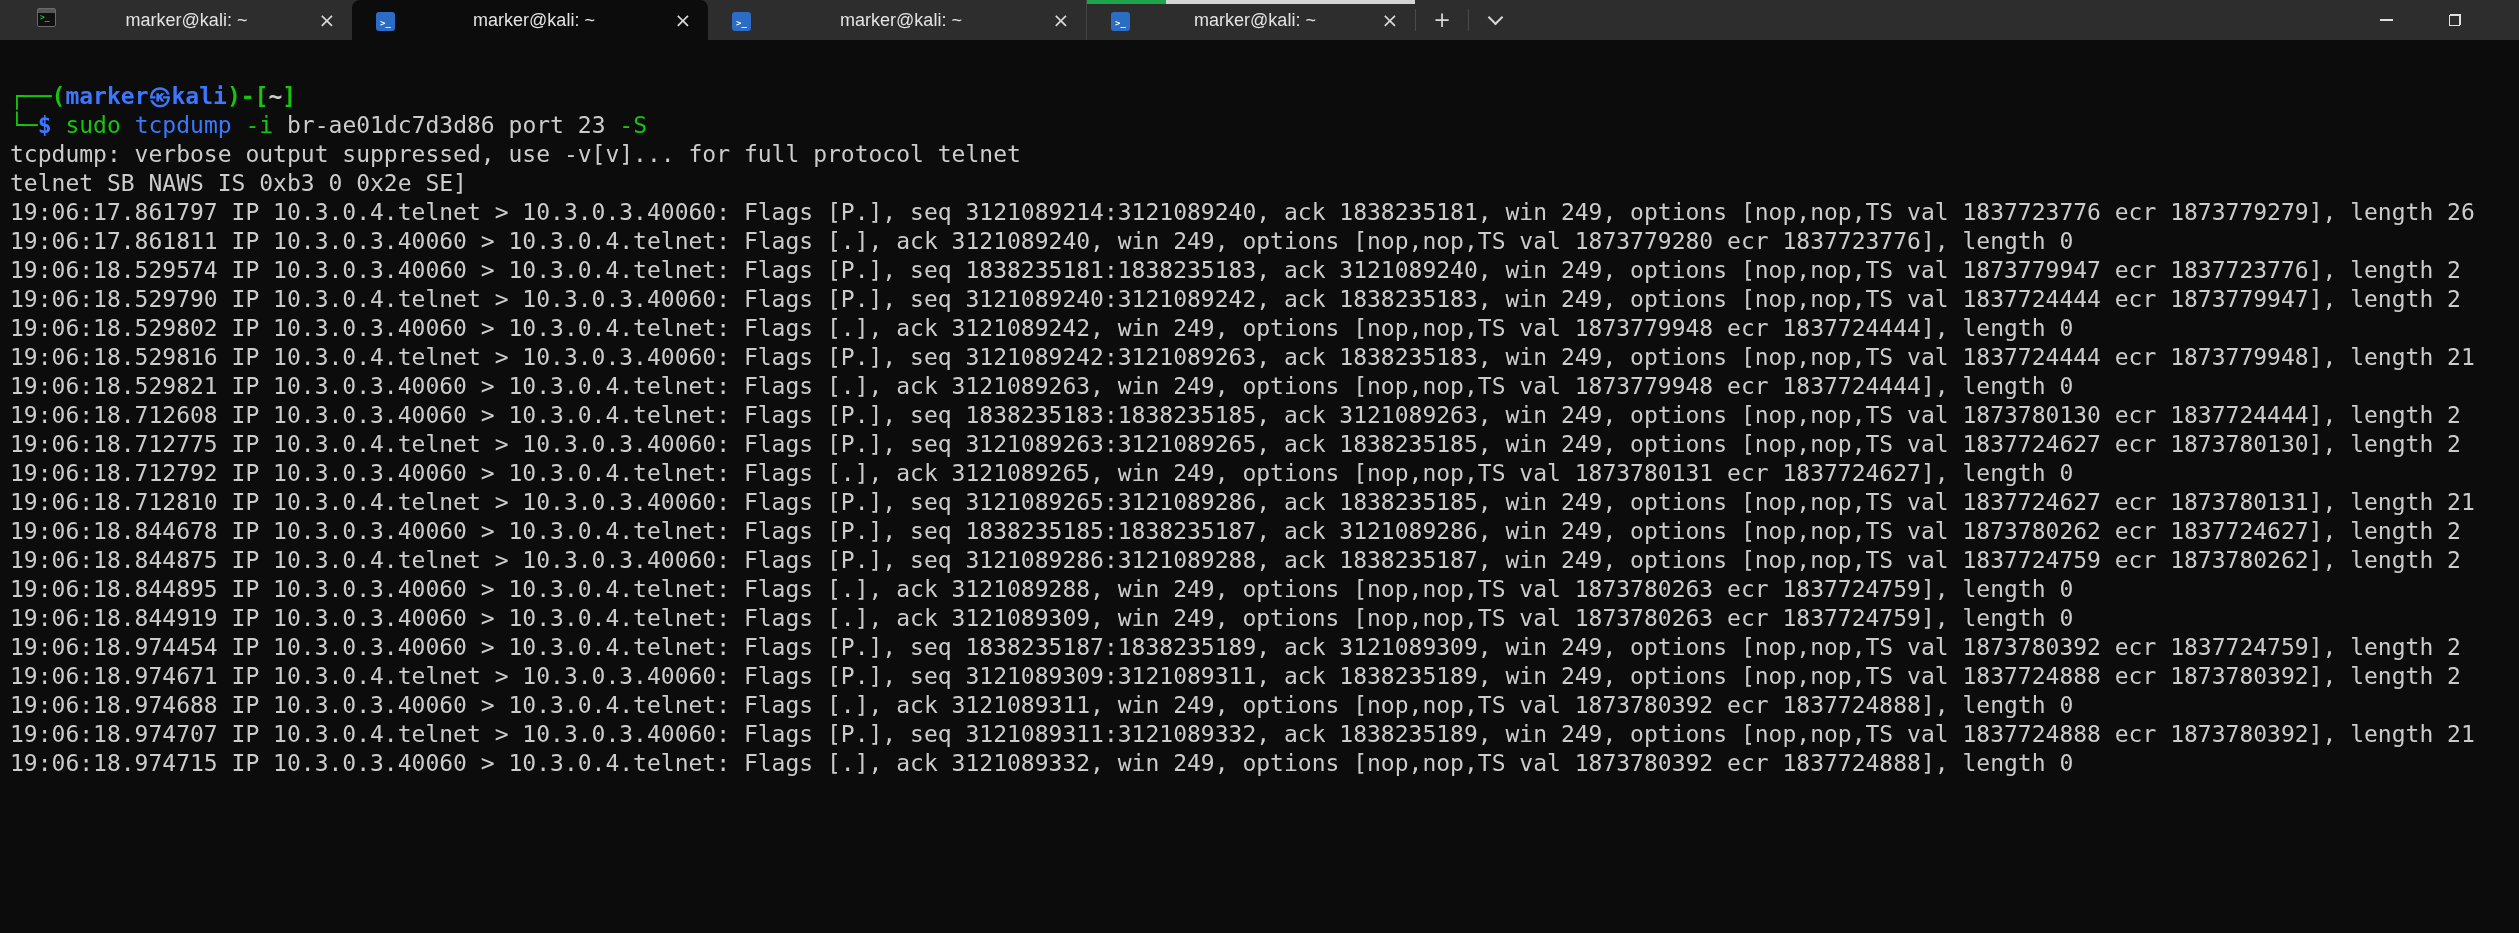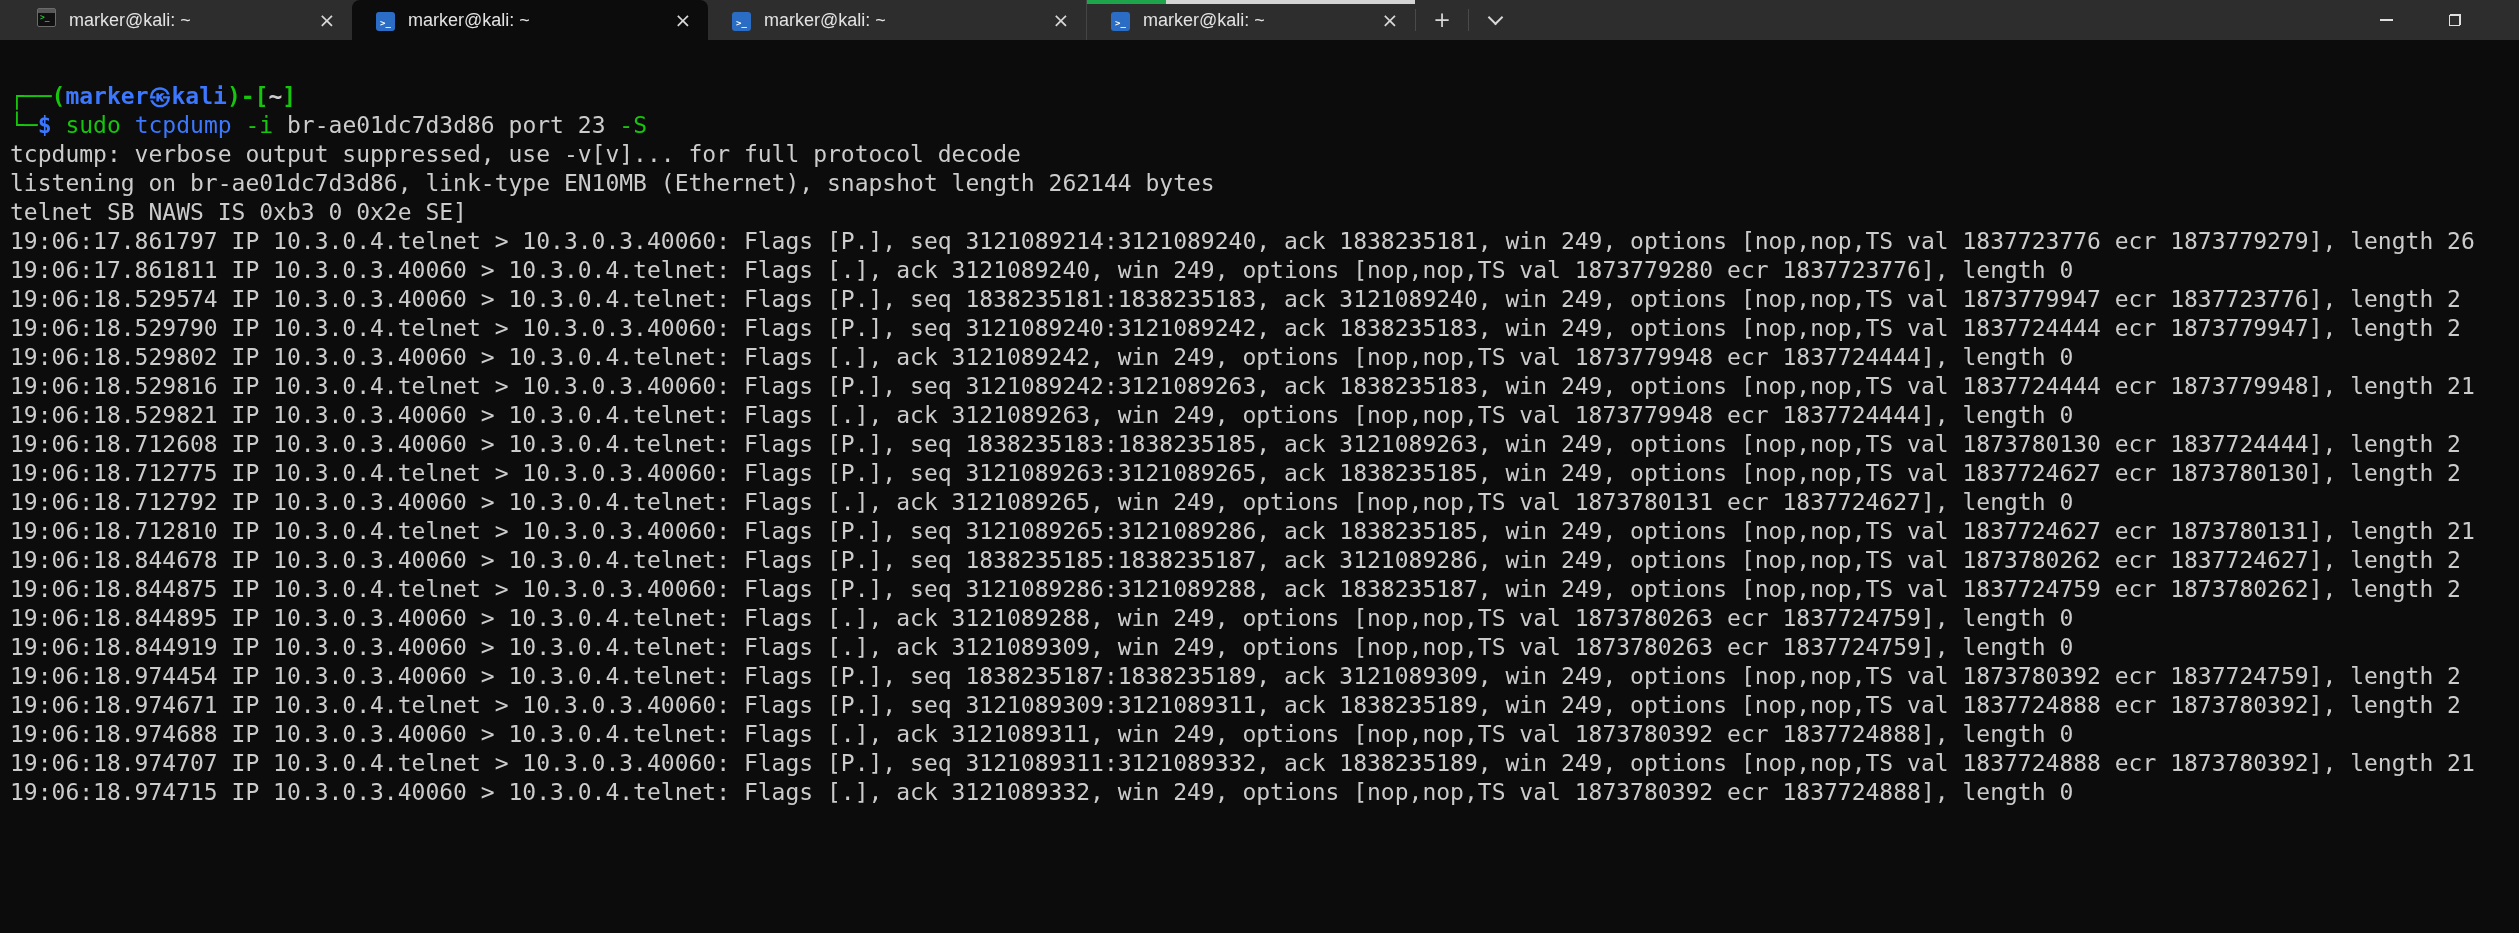--- a/index.html
+++ b/index.html
@@ -19,21 +19,21 @@
     color:#e3e3e3;font-size:18px;cursor:default;overflow:hidden;
   }
   .tab:nth-child(1){width:339px;}
   .tab:nth-child(2){width:356px;}
   .tab:nth-child(3){width:378px;}
   .tab:nth-child(4){width:328px;}
   .tab.inactive{background:transparent;}
   .tab.active{background:#0c0c0c;border-radius:8px 8px 0 0;}
   .tab.bordered{border-left:1px solid #454545;}
   .tab .icon-wrap{margin-left:24px;flex:0 0 auto;}
-  .tab .title{margin-left:13px;white-space:nowrap;overflow:hidden;flex:1 1 auto;}
+  .tab .title{margin-left:13px;white-space:nowrap;overflow:hidden;flex:1 1 auto;text-align:center;}
   .tab .close{
     flex:0 0 auto;margin-right:10px;margin-left:8px;width:30px;height:30px;
     display:flex;align-items:center;justify-content:center;
     color:#d8d8d8;font-size:20px;line-height:1;border-radius:4px;
     font-family:"DejaVu Sans", sans-serif;
   }
   .strip{position:absolute;top:0;left:0;right:0;height:4px;display:flex;}
   .strip .g{width:24%;}
   .strip .w{flex:1;}
   
@@ -142,22 +142,21 @@
     </span>
   </div>
   <div class="winbtn" id="close-btn">
     
   </div>
 </div>
 
 <div id="terminal">
     <div class="tline"><span class="c-green seg-bold">┌──(</span><span class="c-blue seg-bold">marker㉿kali</span><span class="c-green seg-bold">)-[</span><span class="c-fg seg-bold">~</span><span class="c-green seg-bold">]</span></div>
     <div class="tline"><span class="c-green seg-bold">└─</span><span class="c-blue seg-bold">$ </span><span class="c-green seg-underline">sudo</span><span class="c-fg"> </span><span class="c-blue">tcpdump</span><span class="c-fg"> </span><span class="c-green">-i</span><span class="c-fg"> br-ae01dc7d3d86 port 23 </span><span class="c-green">-S</span></div>
-    <div class="tline">tcpdump: verbose output suppressed, use -v[v]... for full protocol decode</div>
-    <div class="tline">listening on br-ae01dc7d3d86, link-type EN10MB (Ethernet), snapshot length 262144 bytes</div>
+    <div class="tline">tcpdump: verbose output suppressed, use -v[v]... for full protocol telnet</div>
     <div class="tline">telnet SB NAWS IS 0xb3 0 0x2e SE]</div>
     <div class="tline">19:06:17.861797 IP 10.3.0.4.telnet &gt; 10.3.0.3.40060: Flags [P.], seq 3121089214:3121089240, ack 1838235181, win 249, options [nop,nop,TS val 1837723776 ecr 1873779279], length 26</div>
     <div class="tline">19:06:17.861811 IP 10.3.0.3.40060 &gt; 10.3.0.4.telnet: Flags [.], ack 3121089240, win 249, options [nop,nop,TS val 1873779280 ecr 1837723776], length 0</div>
     <div class="tline">19:06:18.529574 IP 10.3.0.3.40060 &gt; 10.3.0.4.telnet: Flags [P.], seq 1838235181:1838235183, ack 3121089240, win 249, options [nop,nop,TS val 1873779947 ecr 1837723776], length 2</div>
     <div class="tline">19:06:18.529790 IP 10.3.0.4.telnet &gt; 10.3.0.3.40060: Flags [P.], seq 3121089240:3121089242, ack 1838235183, win 249, options [nop,nop,TS val 1837724444 ecr 1873779947], length 2</div>
     <div class="tline">19:06:18.529802 IP 10.3.0.3.40060 &gt; 10.3.0.4.telnet: Flags [.], ack 3121089242, win 249, options [nop,nop,TS val 1873779948 ecr 1837724444], length 0</div>
     <div class="tline">19:06:18.529816 IP 10.3.0.4.telnet &gt; 10.3.0.3.40060: Flags [P.], seq 3121089242:3121089263, ack 1838235183, win 249, options [nop,nop,TS val 1837724444 ecr 1873779948], length 21</div>
     <div class="tline">19:06:18.529821 IP 10.3.0.3.40060 &gt; 10.3.0.4.telnet: Flags [.], ack 3121089263, win 249, options [nop,nop,TS val 1873779948 ecr 1837724444], length 0</div>
     <div class="tline">19:06:18.712608 IP 10.3.0.3.40060 &gt; 10.3.0.4.telnet: Flags [P.], seq 1838235183:1838235185, ack 3121089263, win 249, options [nop,nop,TS val 1873780130 ecr 1837724444], length 2</div>
     <div class="tline">19:06:18.712775 IP 10.3.0.4.telnet &gt; 10.3.0.3.40060: Flags [P.], seq 3121089263:3121089265, ack 1838235185, win 249, options [nop,nop,TS val 1837724627 ecr 1873780130], length 2</div>

